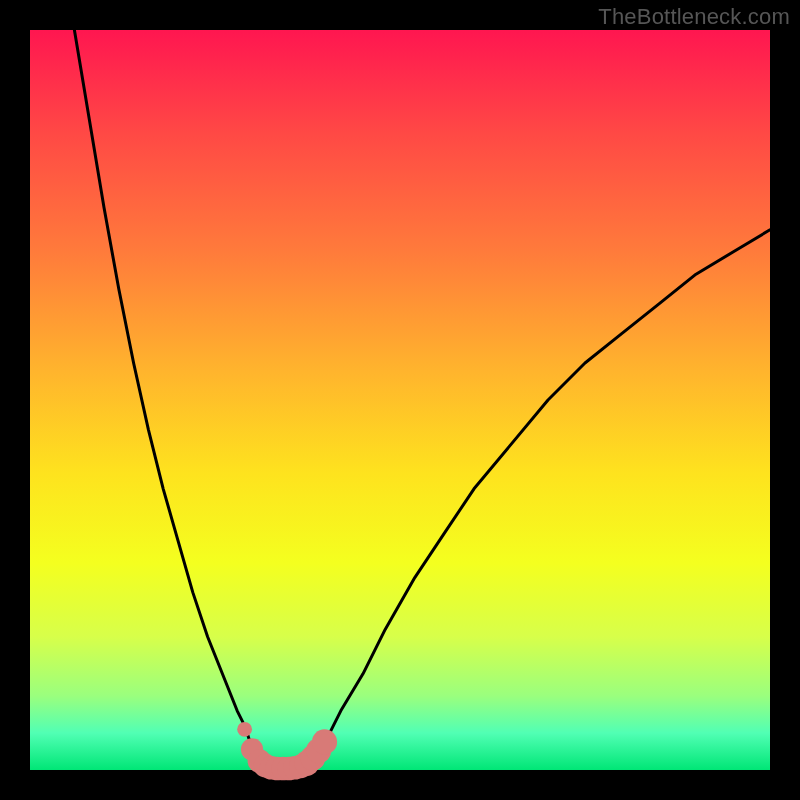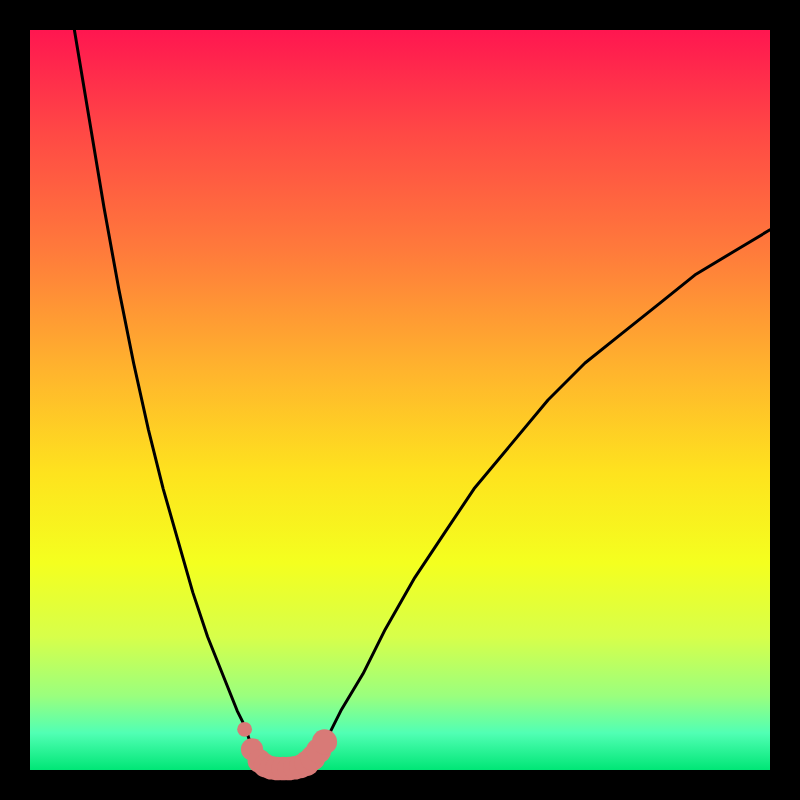--- a/index.html
+++ b/index.html
@@ -51,20 +51,21 @@
     overflow: visible;
   }
   .dot {
     fill: #d87a77;
   }
 </style>
 </head>
 <body>
 
 <div class="stage">
+  <div class="watermark">TheBottleneck.com</div>
   <div class="plot">
     <svg class="curve" viewBox="0 0 740 740" preserveAspectRatio="none">
       <g id="paths-group">
           <path d="M44.40 0.00 L59.20 88.80 L74.00 177.60 L88.80 259.00 L103.60 333.00 L118.40 399.60 L133.20 458.80 L148.00 510.60 L162.80 562.40 L177.60 606.80 L192.40 643.80 L207.20 680.80 L214.60 695.60 L222.00 717.80 L229.40 732.60" fill="none" stroke="#000" stroke-width="3" stroke-linecap="round" stroke-linejoin="round"></path>
           <path d="M281.20 732.60 L296.00 710.40 L310.80 680.80 L333.00 643.80 L355.20 599.40 L384.80 547.60 L414.40 503.20 L444.00 458.80 L481.00 414.40 L518.00 370.00 L555.00 333.00 L592.00 303.40 L629.00 273.80 L666.00 244.20 L703.00 222.00 L740.00 199.80" fill="none" stroke="#000" stroke-width="3" stroke-linecap="round" stroke-linejoin="round"></path>
           <path d="M229.40 732.60 L236.80 736.30 L244.20 738.52 L251.60 739.26 L259.00 739.26 L266.40 738.52 L273.80 736.30 L281.20 732.60" fill="none" stroke="#000" stroke-width="2.5" stroke-linecap="round" stroke-linejoin="round"></path>
         </g>
       <g id="dots-group">
           <circle cx="214.60" cy="699.30" r="7.40" class="dot"></circle>
           <circle cx="222.00" cy="719.28" r="11.10" class="dot"></circle>

